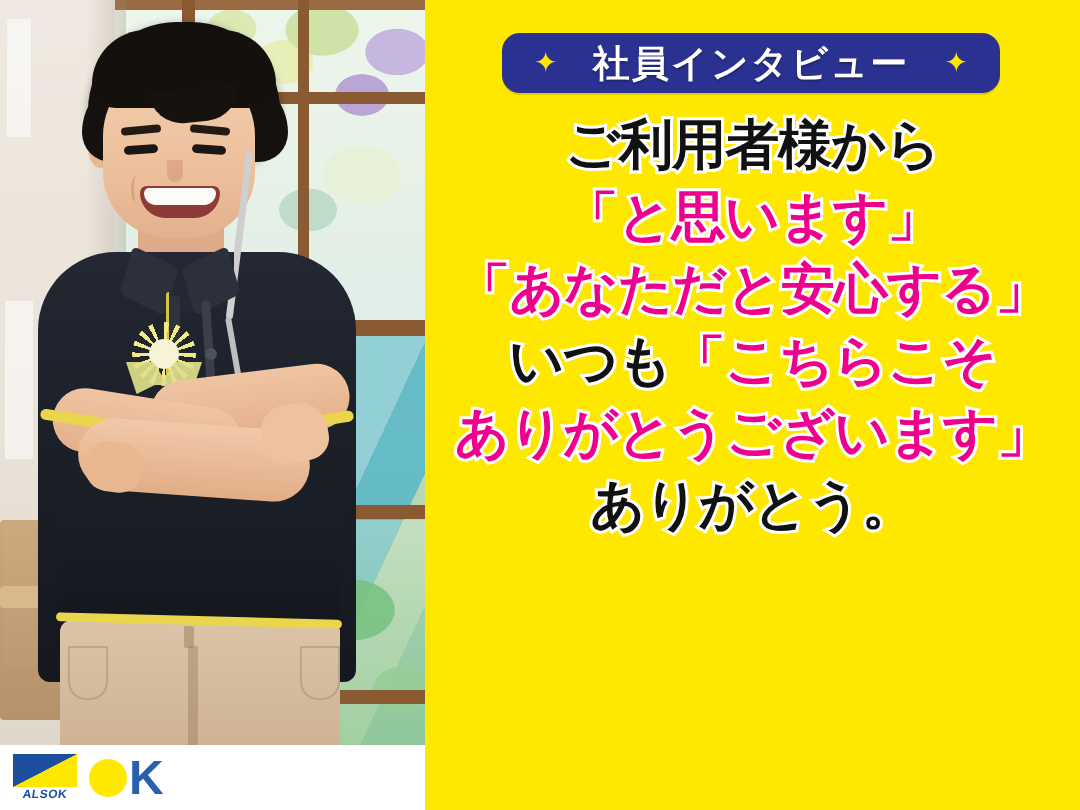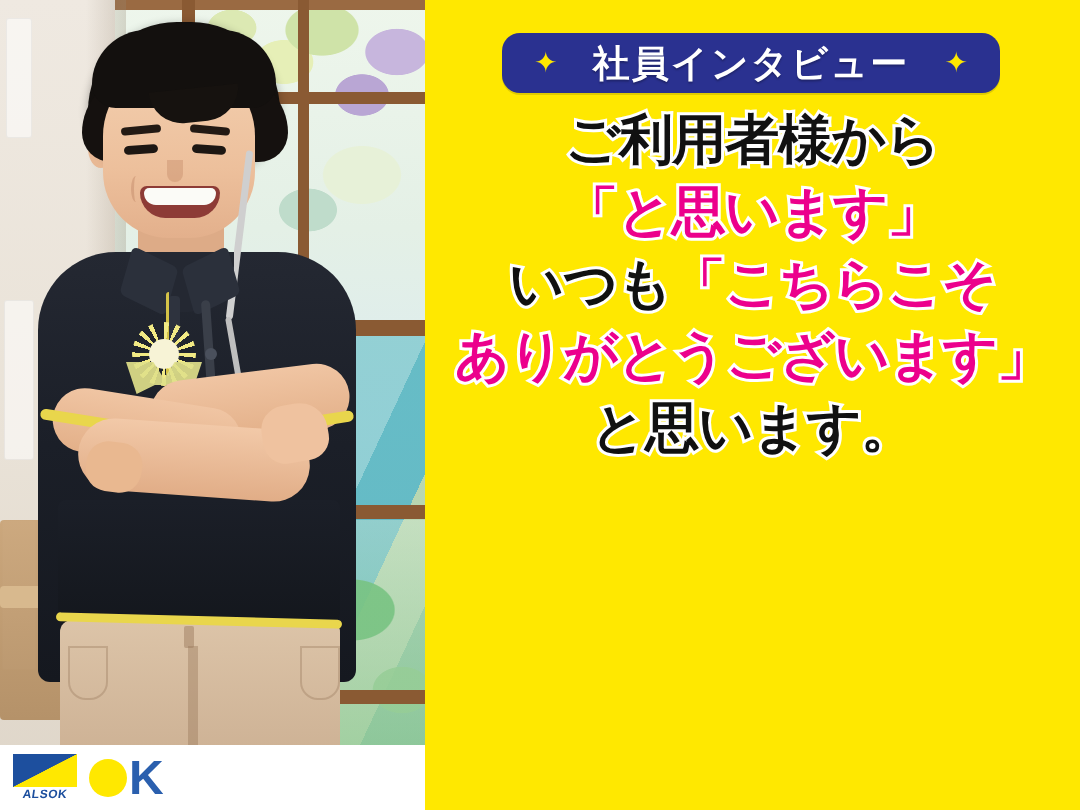--- a/index.html
+++ b/index.html
@@ -308,21 +308,21 @@
   .quote {
     position:absolute; left:0; top:108px; width:655px;
     text-align:center;
   }
   .qline {
     font-size:54px;
     font-weight:bold;
     line-height:72px;
     letter-spacing:-1px;
     white-space:nowrap;
-    font-family:Liberation Mono, monospace;
+    font-family:Liberation Sans, sans-serif;
     -webkit-text-stroke:6px #ffffff;
     paint-order:stroke fill;
   }
   .qline.black { color:#111111; }
   .qline.pink  { color:#ec008c; }
   .qline.mixed .b { color:#111111;text-align:center; }
   .qline.mixed .p { color:#ec008c; }
 </style>
 </head>
 <body>
@@ -418,19 +418,20 @@
 
     <div class="badge">
       <span class="spark left">✦</span>
       <span class="badge-title">社員インタビュー</span>
       <span class="spark right">✦</span>
     </div>
 
     <div class="quote">
       <div class="qline black">ご利用者様から</div>
       <div class="qline pink">「と思います」</div>
+      <div class="qline pink">「あなただと安心する」</div>
       <div class="qline mixed"><span class="b">いつも</span><span class="p">「こちらこそ</span></div>
       <div class="qline pink">ありがとうございます」</div>
-      <div class="qline black">と思います。</div>
+      <div class="qline black">ありがとう。</div>
     </div>
   </div>
 
 </div>
 
 </body></html>

